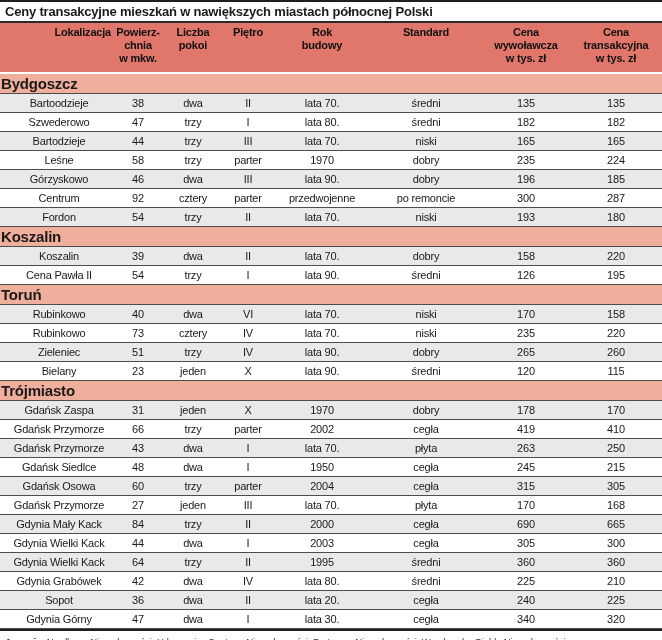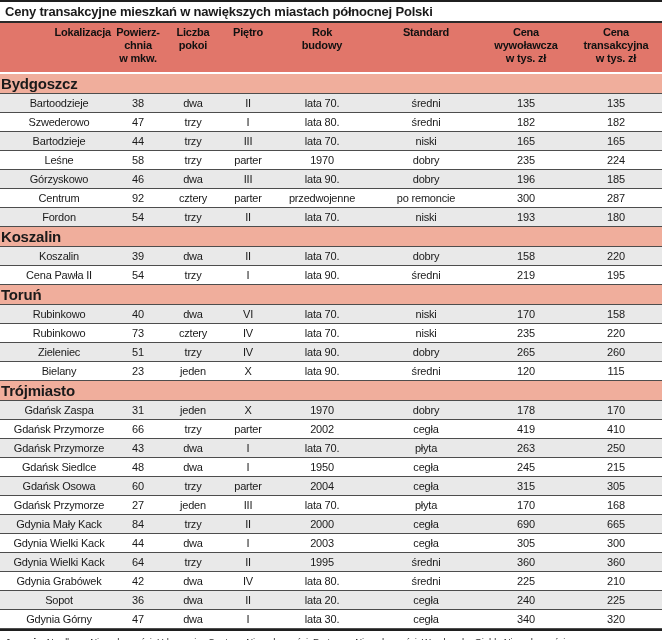--- a/index.html
+++ b/index.html
@@ -183,21 +183,21 @@
           <td>158</td>
           <td>220</td>
         </tr>
         <tr class="data-row plain">
           <td class="col-left">Cena Pawła II</td>
           <td>54</td>
           <td>trzy</td>
           <td>I</td>
           <td>lata 90.</td>
           <td>średni</td>
-          <td>219</td>
+          <td>126</td>
           <td>195</td>
         </tr>
         <tr class="section-row">
           <td colspan="8">Toruń</td>
         </tr>
         <tr class="data-row alt">
           <td class="col-left">Rubinkowo</td>
           <td>40</td>
           <td>dwa</td>
           <td>VI</td>

